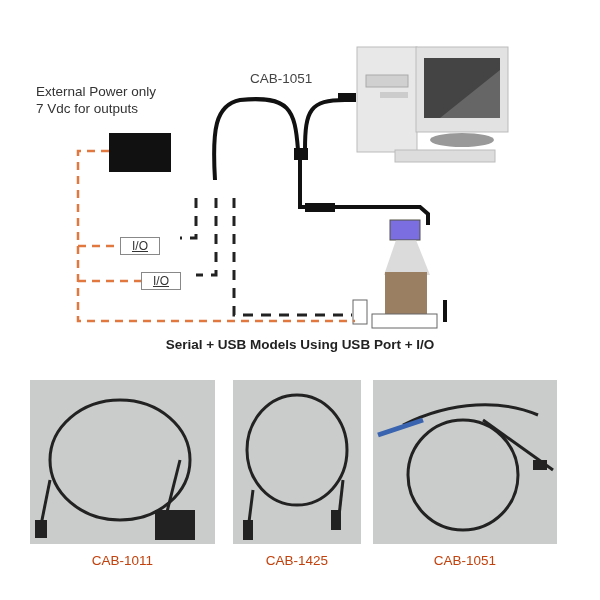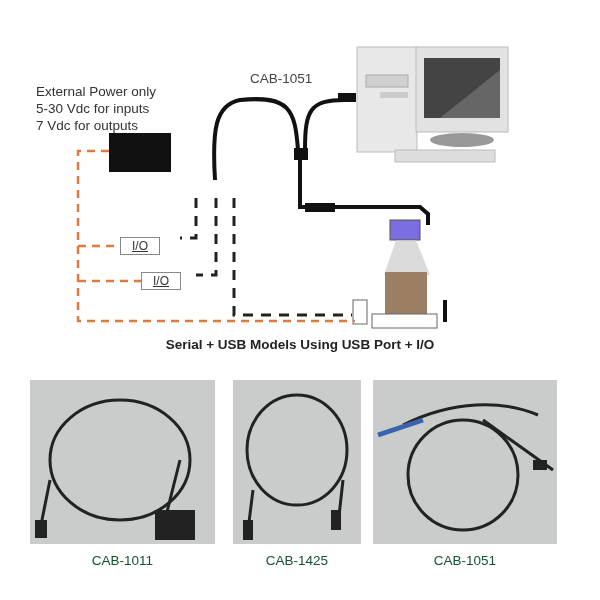--- a/index.html
+++ b/index.html
@@ -4,21 +4,21 @@
 <style>
   html,body{margin:0;padding:0;background:#fff;}
   body{width:600px;height:600px;position:relative;overflow:hidden;font-family:"Liberation Sans",sans-serif;}
   .abs{position:absolute;}
   .note{left:36px;top:47px;font-size:13.5px;line-height:17px;color:#333;margin-top:36px;}
   .note div{white-space:nowrap;}
   .cablelabel{left:250px;top:71px;font-size:13.5px;color:#444;}
   .title{left:0;width:600px;top:337px;text-align:center;font-weight:bold;font-size:13.5px;color:#222;}
   .io{font-size:12px;color:#333;border:1px solid #888;background:#fff;text-align:center;line-height:16px;height:16px;width:38px;text-decoration:underline;}
   .photo{background:#c9ccca;overflow:hidden;}
-  .cap{font-size:13.5px;color:#14532d;text-align:center;}
+  .cap{font-size:13.5px;color:#c2410c;text-align:center;}
 </style>
 </head>
 <body>
 
 <svg class="abs" style="left:0;top:0" width="600" height="370">
 
   <g>
     <rect x="357" y="47" width="60" height="105" fill="#e8e8e8" stroke="#bbb"></rect>
     <rect x="366" y="75" width="42" height="12" fill="#d0d0d0" stroke="#aaa"></rect>
     <rect x="380" y="92" width="28" height="6" fill="#ccc"></rect>
@@ -56,21 +56,20 @@
 
   <g fill="none" stroke="#222" stroke-width="3" stroke-dasharray="10,8">
     <path d="M196,198 L196,238 L180,238"></path>
     <path d="M216,198 L216,275 L196,275"></path>
     <path d="M234,198 L234,315 L352,315"></path>
   </g>
 </svg>
 
 <div class="abs note">
   <div>External Power only</div>
-  <div>5-30 Vdc for inputs</div>
   <div>7 Vdc for outputs</div>
 </div>
 <div class="abs cablelabel">CAB-1051</div>
 <div class="abs io" style="left:120px;top:237px">I/O</div>
 <div class="abs io" style="left:141px;top:272px">I/O</div>
 <div class="abs title">Serial + USB Models Using USB Port + I/O</div>
 
 <div class="abs photo" style="left:30px;top:380px;width:185px;height:164px">
   <svg width="185" height="164">
       <g fill="none" stroke="#222" stroke-width="3">

